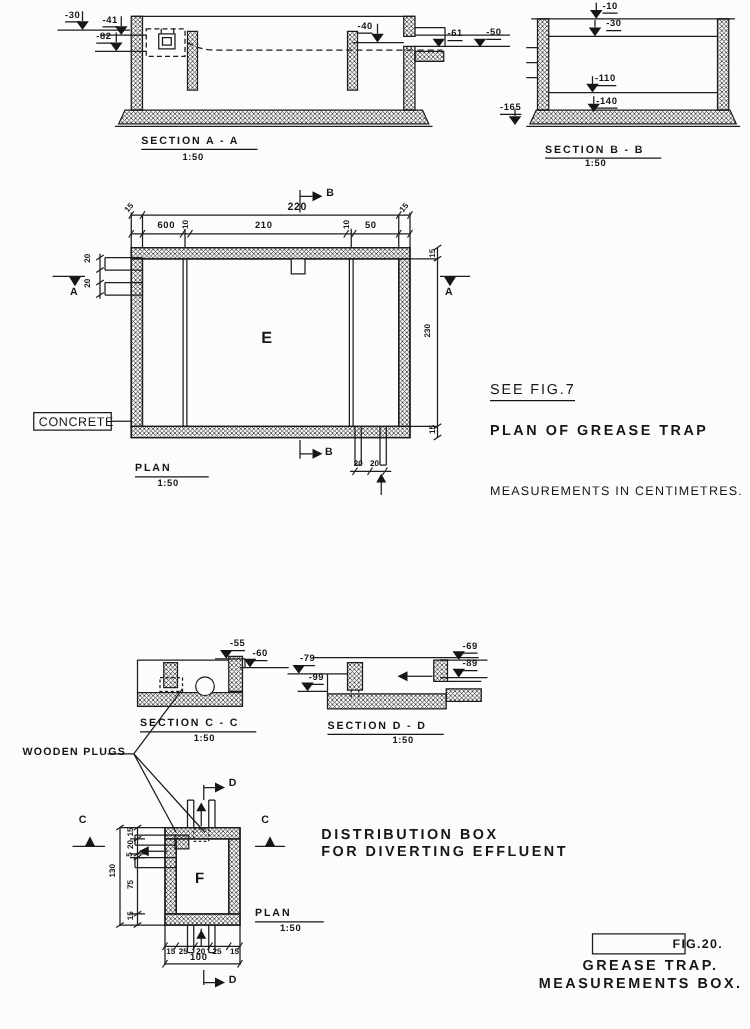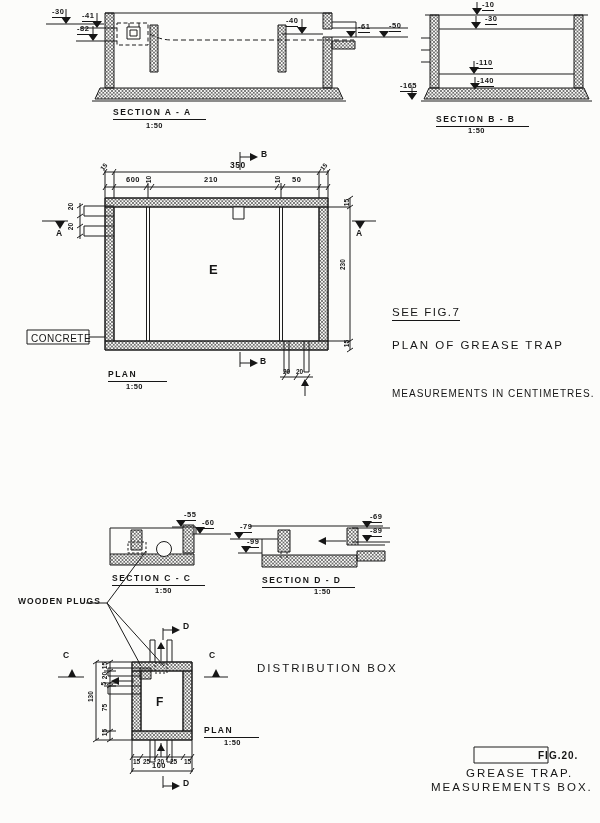--- a/index.html
+++ b/index.html
@@ -4,21 +4,21 @@
 <style>
   html,body{margin:0;padding:0;background:#e8e8e4;}
   #sheet{position:relative;width:600px;height:823px;background:#fcfcfa;overflow:hidden;
          font-family:"Liberation Sans",sans-serif;color:#161616;}
   #lines{position:absolute;left:0;top:0;}
   .t{position:absolute;font-size:7.5px;font-weight:bold;letter-spacing:.5px;white-space:nowrap;line-height:1.1;}
   .u{border-bottom:1px solid #161616;padding-bottom:1px;}
   .s6{font-size:6.5px;letter-spacing:0;}
   .s8{font-size:8.5px;}
   .s10{font-size:10px;letter-spacing:1px;padding-left:48px;}
-  .s11{font-size:11.5px;font-weight:normal;letter-spacing:2px;}
+  .s11{font-size:11.5px;font-weight:bold;letter-spacing:2px;}
   .s13{font-size:13px;}
   .note{font-size:10px;font-weight:normal;letter-spacing:1px;}
   .sec{font-size:8.5px;letter-spacing:1.5px;border-bottom:1px solid #161616;padding:0 14px 2px 0;}
   .rot{transform:rotate(-90deg);transform-origin:center center;font-size:6.5px;letter-spacing:0;}
   .tilt{transform:rotate(-50deg);transform-origin:center center;font-size:6.5px;letter-spacing:0;}
   svg path,svg rect,svg line,svg circle{vector-effect:non-scaling-stroke;}
 </style>
 </head>
 <body>
 
@@ -159,21 +159,21 @@
 
 <div class="t u" style="left:482px;top:1px">-10</div>
 <div class="t u" style="left:485px;top:15px">-30</div>
 <div class="t u" style="left:476px;top:59px">-110</div>
 <div class="t u" style="left:477px;top:77px">-140</div>
 <div class="t u" style="left:400px;top:82px">-165</div>
 <div class="t sec" style="left:436px;top:115px">SECTION B - B</div>
 <div class="t" style="left:468px;top:127px">1:50</div>
 
 <div class="t tilt" style="left:100px;top:163px">15</div>
-<div class="t s8" style="left:230px;top:161px">350</div>
+<div class="t s8" style="left:230px;top:161px">220</div>
 <div class="t tilt" style="left:320px;top:163px">15</div>
 <div class="t" style="left:126px;top:176px">600</div>
 <div class="t rot" style="left:145px;top:176px">10</div>
 <div class="t" style="left:204px;top:176px">210</div>
 <div class="t rot" style="left:274px;top:176px">10</div>
 <div class="t" style="left:292px;top:176px">50</div>
 <div class="t s8" style="left:261px;top:150px">B</div>
 <div class="t s8" style="left:260px;top:357px">B</div>
 <div class="t s8" style="left:56px;top:229px">A</div>
 <div class="t s8" style="left:356px;top:229px">A</div>
@@ -218,18 +218,19 @@
 <div class="t rot" style="left:101px;top:729px">15</div>
 <div class="t s6" style="left:133px;top:758px">15</div>
 <div class="t s6" style="left:143px;top:758px">25</div>
 <div class="t s6" style="left:157px;top:758px">20</div>
 <div class="t s6" style="left:170px;top:758px">25</div>
 <div class="t s6" style="left:184px;top:758px">15</div>
 <div class="t" style="left:152px;top:762px">100</div>
 <div class="t sec" style="left:204px;top:726px;padding-right:26px">PLAN</div>
 <div class="t" style="left:224px;top:739px">1:50</div>
 <div class="t s11" style="left:257px;top:662px">DISTRIBUTION BOX</div>
+<div class="t s11" style="left:257px;top:676px">FOR DIVERTING EFFLUENT</div>
 
 <div class="t s10" style="left:490px;top:750px;font-weight:bold">FIG.20.</div>
 <div class="t s11" style="left:466px;top:767px">GREASE TRAP.</div>
 <div class="t s11" style="left:431px;top:781px">MEASUREMENTS BOX.</div>
 
 </div>
 
 </body></html>

